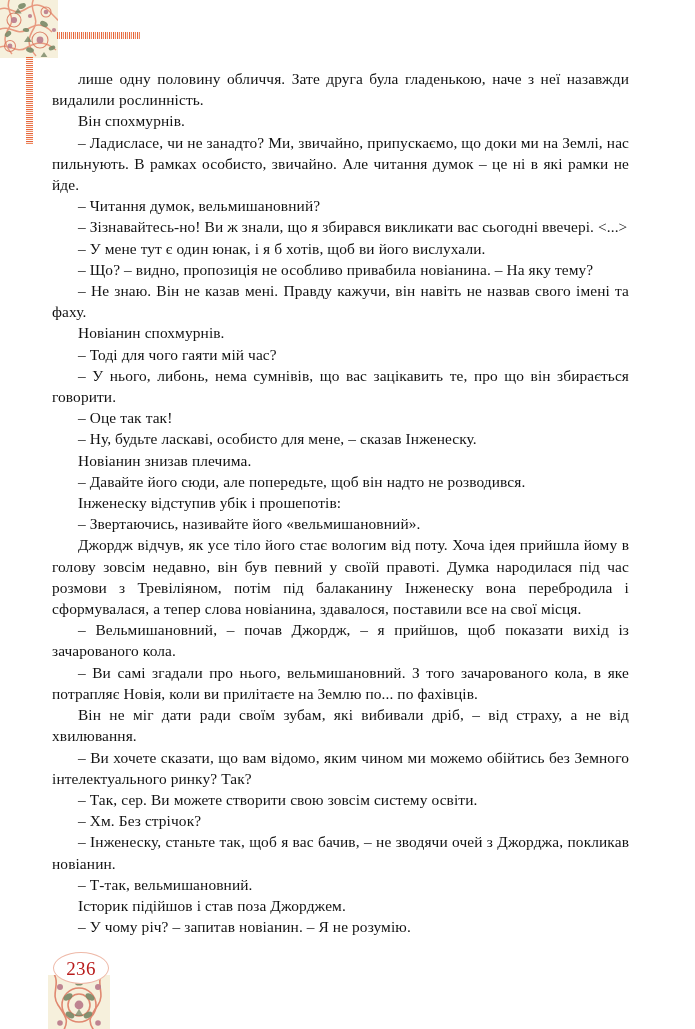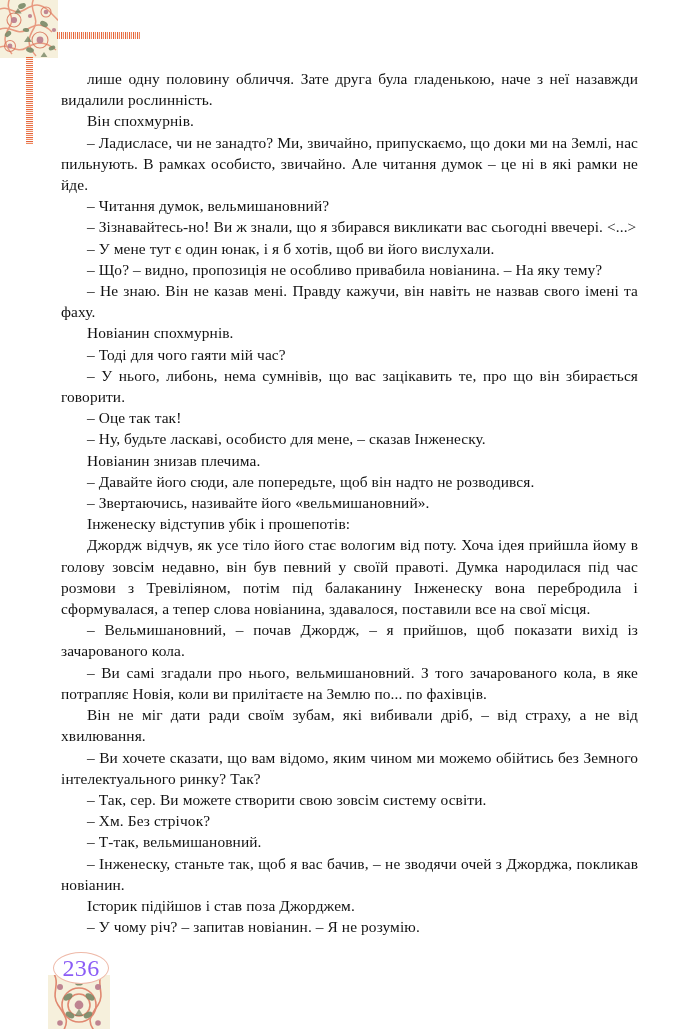--- a/index.html
+++ b/index.html
@@ -72,21 +72,21 @@
   #rule-vertical {
     left: 26px;
     top: 57px;
     width: 7px;
     height: 88px;
   }
 
   
   #text-column {
     position: absolute;
-    left: 61px;
+    left: 52px;
     top: 68px;
     width: 577px;
   }
   .para {
     margin: 0;
     font-size: 15.4px;
     line-height: 21.2px;
     color: #121212;
     text-align: justify;
     text-indent: 26px;
@@ -106,22 +106,22 @@
     width: 54px;
     height: 30px;
     border: 1.6px solid #eeb9a8;
     border-radius: 50%;
     background: #ffffff;
     display: flex;
     align-items: center;
     justify-content: center;
   }
   #page-number-text {
-    font-size: 24px;
-    color: #8b5cf6;
+    font-size: 19px;
+    color: #b91c1c;
     font-family: "Liberation Serif", "DejaVu Serif", serif;
     line-height: 1;
     letter-spacing: 0.4px;
   }
 </style>
 </head>
 <body>
 
 <div id="page">
 
@@ -177,31 +177,31 @@
     <p class="para last-line-natural">– У мене тут є один юнак, і я б хотів, щоб ви його вислухали.</p>
     <p class="para">– Що? – видно, пропозиція не особливо привабила новіанина. – На яку тему?</p>
     <p class="para">– Не знаю. Він не казав мені. Правду кажучи, він навіть не назвав свого імені та фаху.</p>
     <p class="para last-line-natural">Новіанин спохмурнів.</p>
     <p class="para last-line-natural">– Тоді для чого гаяти мій час?</p>
     <p class="para">– У нього, либонь, нема сумнівів, що вас зацікавить те, про що він збирається говорити.</p>
     <p class="para last-line-natural">– Оце так так!</p>
     <p class="para last-line-natural">– Ну, будьте ласкаві, особисто для мене, – сказав Інженеску.</p>
     <p class="para last-line-natural">Новіанин знизав плечима.</p>
     <p class="para last-line-natural">– Давайте його сюди, але попередьте, щоб він надто не розводився.</p>
+    <p class="para last-line-natural">Інженеску відступив убік і прошепотів:</p>
     <p class="para last-line-natural">– Звертаючись, називайте його «вельмишановний».</p>
-    <p class="para last-line-natural">Інженеску відступив убік і прошепотів:</p>
     <p class="para">Джордж відчув, як усе тіло його стає вологим від поту. Хоча ідея прийшла йому в голову зовсім недавно, він був певний у своїй правоті. Думка народилася під час розмови з Тревіліяном, потім під балаканину Інженеску вона перебродила і сформувалася, а тепер слова новіанина, здавалося, поставили все на свої місця.</p>
     <p class="para">– Вельмишановний, – почав Джордж, – я прийшов, щоб показати вихід із зачарованого кола.</p>
     <p class="para">– Ви самі згадали про нього, вельмишановний. З того зачарованого кола, в яке потрапляє Новія, коли ви прилітаєте на Землю по... по фахівців.</p>
     <p class="para">Він не міг дати ради своїм зубам, які вибивали дріб, – від страху, а не від хвилювання.</p>
     <p class="para">– Ви хочете сказати, що вам відомо, яким чином ми можемо обійтись без Земного інтелектуального ринку? Так?</p>
     <p class="para last-line-natural">– Так, сер. Ви можете створити свою зовсім систему освіти.</p>
     <p class="para last-line-natural">– Хм. Без стрічок?</p>
+    <p class="para">– Інженеску, станьте так, щоб я вас бачив, – не зводячи очей з Джорджа, покликав новіанин.</p>
     <p class="para last-line-natural">– Т-так, вельмишановний.</p>
-    <p class="para">– Інженеску, станьте так, щоб я вас бачив, – не зводячи очей з Джорджа, покликав новіанин.</p>
     <p class="para last-line-natural">Історик підійшов і став поза Джорджем.</p>
     <p class="para last-line-natural">– У чому річ? – запитав новіанин. – Я не розумію.</p>
   </div>
 
   <div class="ornament" id="ornament-bottom">
     <svg class="orn-svg" viewBox="0 0 62 54" preserveAspectRatio="none" aria-hidden="true">
       <rect x="0" y="0" width="62" height="54" fill="#f6f0dc"></rect>
       <g fill="none" stroke="#e08870" stroke-width="1.6">
         <path d="M4 -4 C 14 8, 2 18, 10 30 S 22 46, 14 58"></path>
         <path d="M56 -4 C 46 8, 58 18, 50 30 S 38 46, 48 58"></path>

